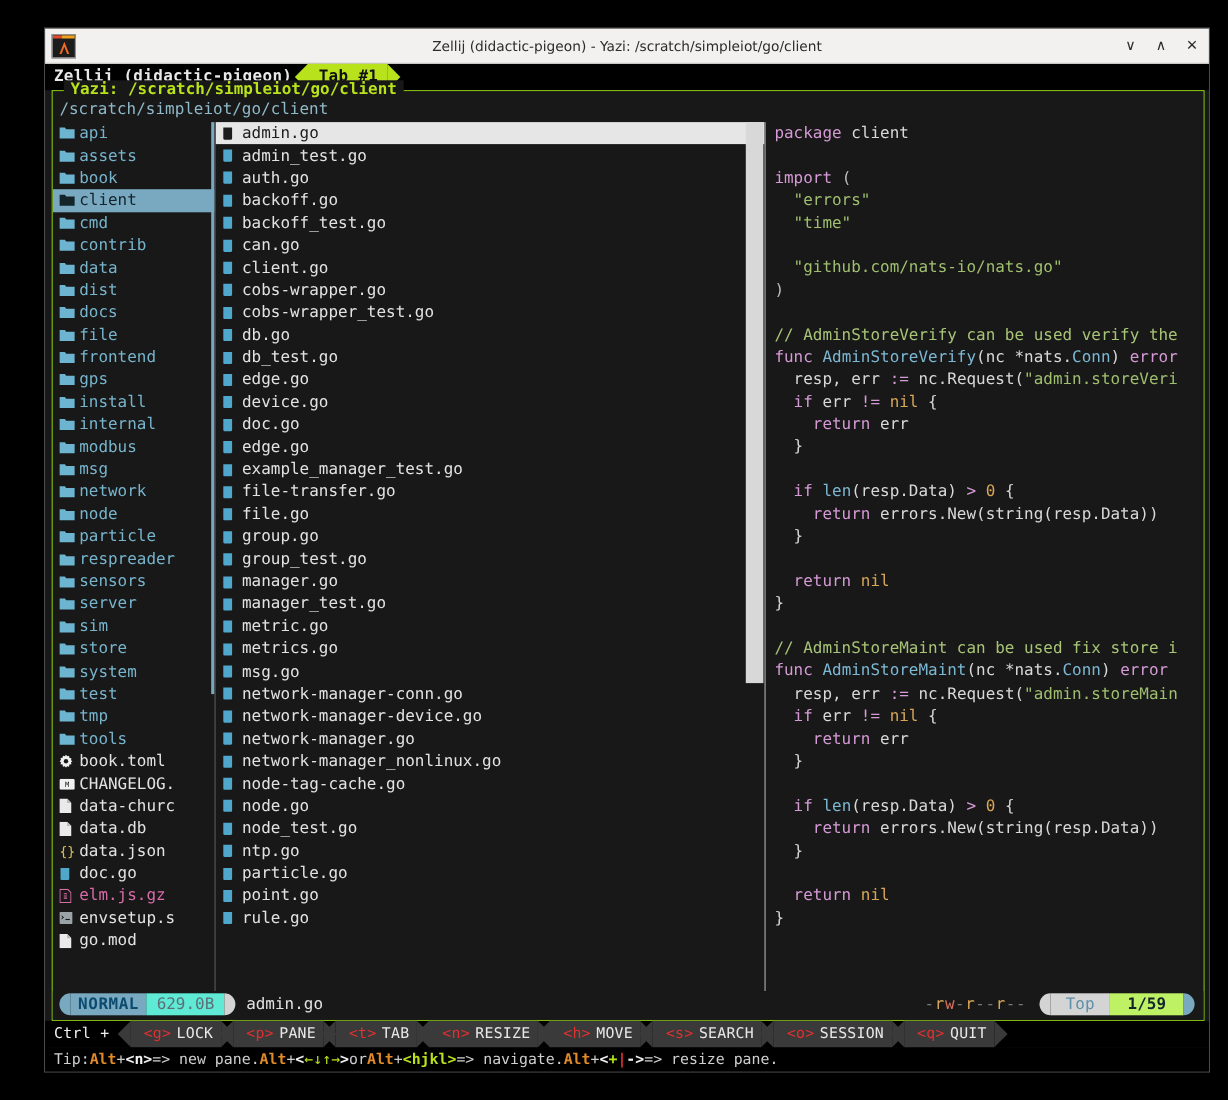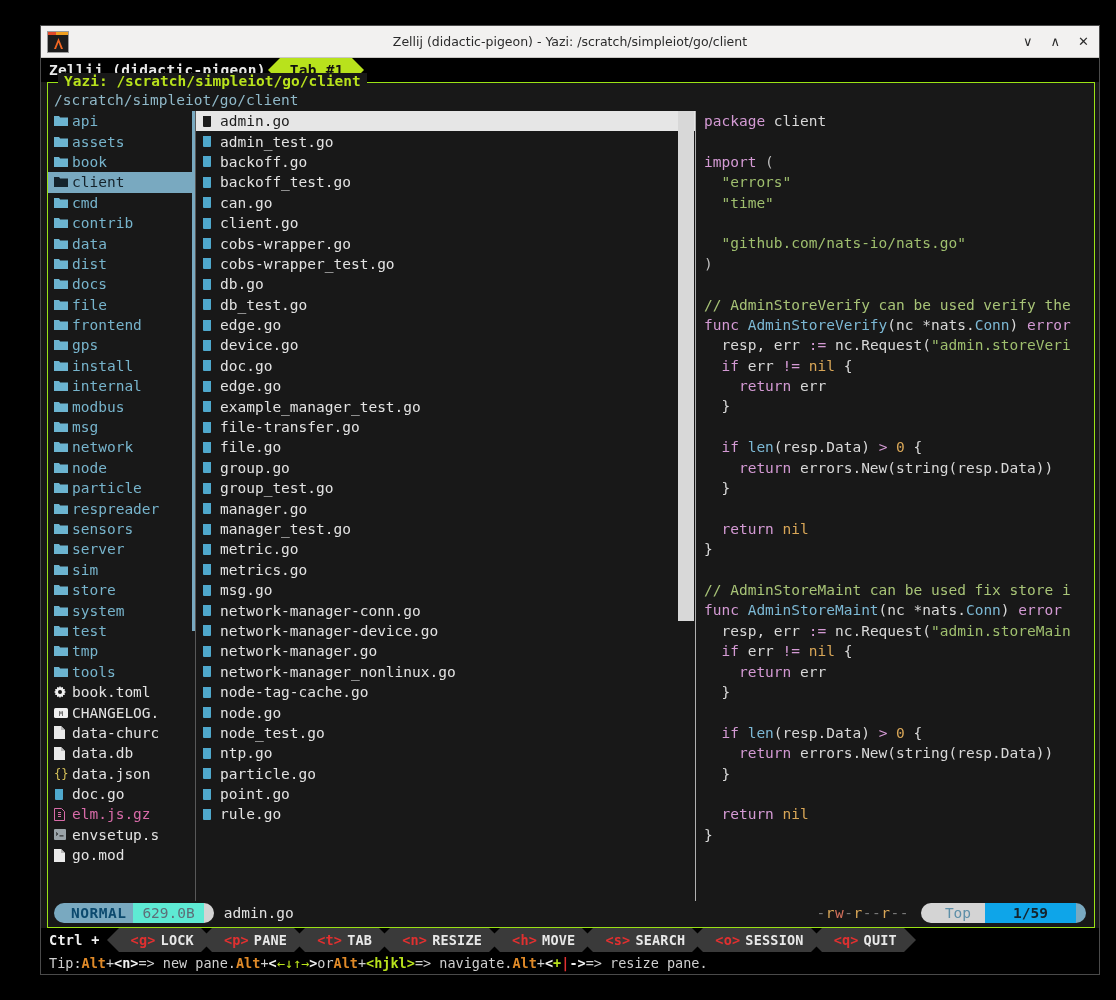--- a/index.html
+++ b/index.html
@@ -164,32 +164,32 @@
   .pos-grp { display: flex; align-items: center; height: 20px; margin-right: 4px; }
   .cap-l2 {
     width: 10px; height: 20px; background: #d4d4d4;
     border-radius: 10px 0 0 10px;
   }
   .pos-top {
     background: #d4d4d4; color: #5d8fa8;
     padding: 0 14px; height: 20px; display: flex; align-items: center;
   }
   .pos-num {
-    background: #0ea5e9; color: #15242c; font-weight: bold;
-    padding: 0 28px; height: 20px; display: flex; align-items: center;
+    background: #bef264; color: #15242c; font-weight: bold;
+    padding: 0 16px; height: 20px; display: flex; align-items: center;
   }
   .cap-r2 {
     width: 10px; height: 20px; background: #79a9c0;
     border-radius: 0 10px 10px 0;
   }
   
   .zellij-keys {
     flex: none; height: 24px; background: #000000;
     display: flex; align-items: center;
-    font-size: 13.5px; font-weight: bold;
+    font-size: 13.5px; font-weight: normal;
   }
   .ctrl-lbl { color: #f0f0f0; padding: 0 8px 0 8px; letter-spacing: .3px; }
   .kchip {
     position: relative; height: 24px; background: #3a3a3a; color: #e8e8e8;
     display: flex; align-items: center; padding: 0 7px 0 12px; margin-left: 11px;
     letter-spacing: .2px;
   }
   .kchip::before {
     content: ""; position: absolute; left: -12px; top: 0;
     border-top: 12px solid transparent; border-bottom: 12px solid transparent;
@@ -561,20 +561,28 @@
               </span>
               <span class="file-name">admin.go</span>
             </div>
             <div class="row">
               <span class="ic">
                 <svg width="10" height="13" viewBox="0 0 10 13">
                   <path fill="#4fa8cc" d="M1 1h8v10a1 1 0 0 1-1 1H2a1 1 0 0 1-1-1z"></path>
                 </svg>
               </span>
               <span class="file-name">admin_test.go</span>
+            </div>
+            <div class="row">
+              <span class="ic">
+                <svg width="10" height="13" viewBox="0 0 10 13">
+                  <path fill="#4fa8cc" d="M1 1h8v10a1 1 0 0 1-1 1H2a1 1 0 0 1-1-1z"></path>
+                </svg>
+              </span>
+              <span class="file-name">auth.go</span>
             </div>
             <div class="row">
               <span class="ic">
                 <svg width="10" height="13" viewBox="0 0 10 13">
                   <path fill="#4fa8cc" d="M1 1h8v10a1 1 0 0 1-1 1H2a1 1 0 0 1-1-1z"></path>
                 </svg>
               </span>
               <span class="file-name">backoff.go</span>
             </div>
             <div class="row">

